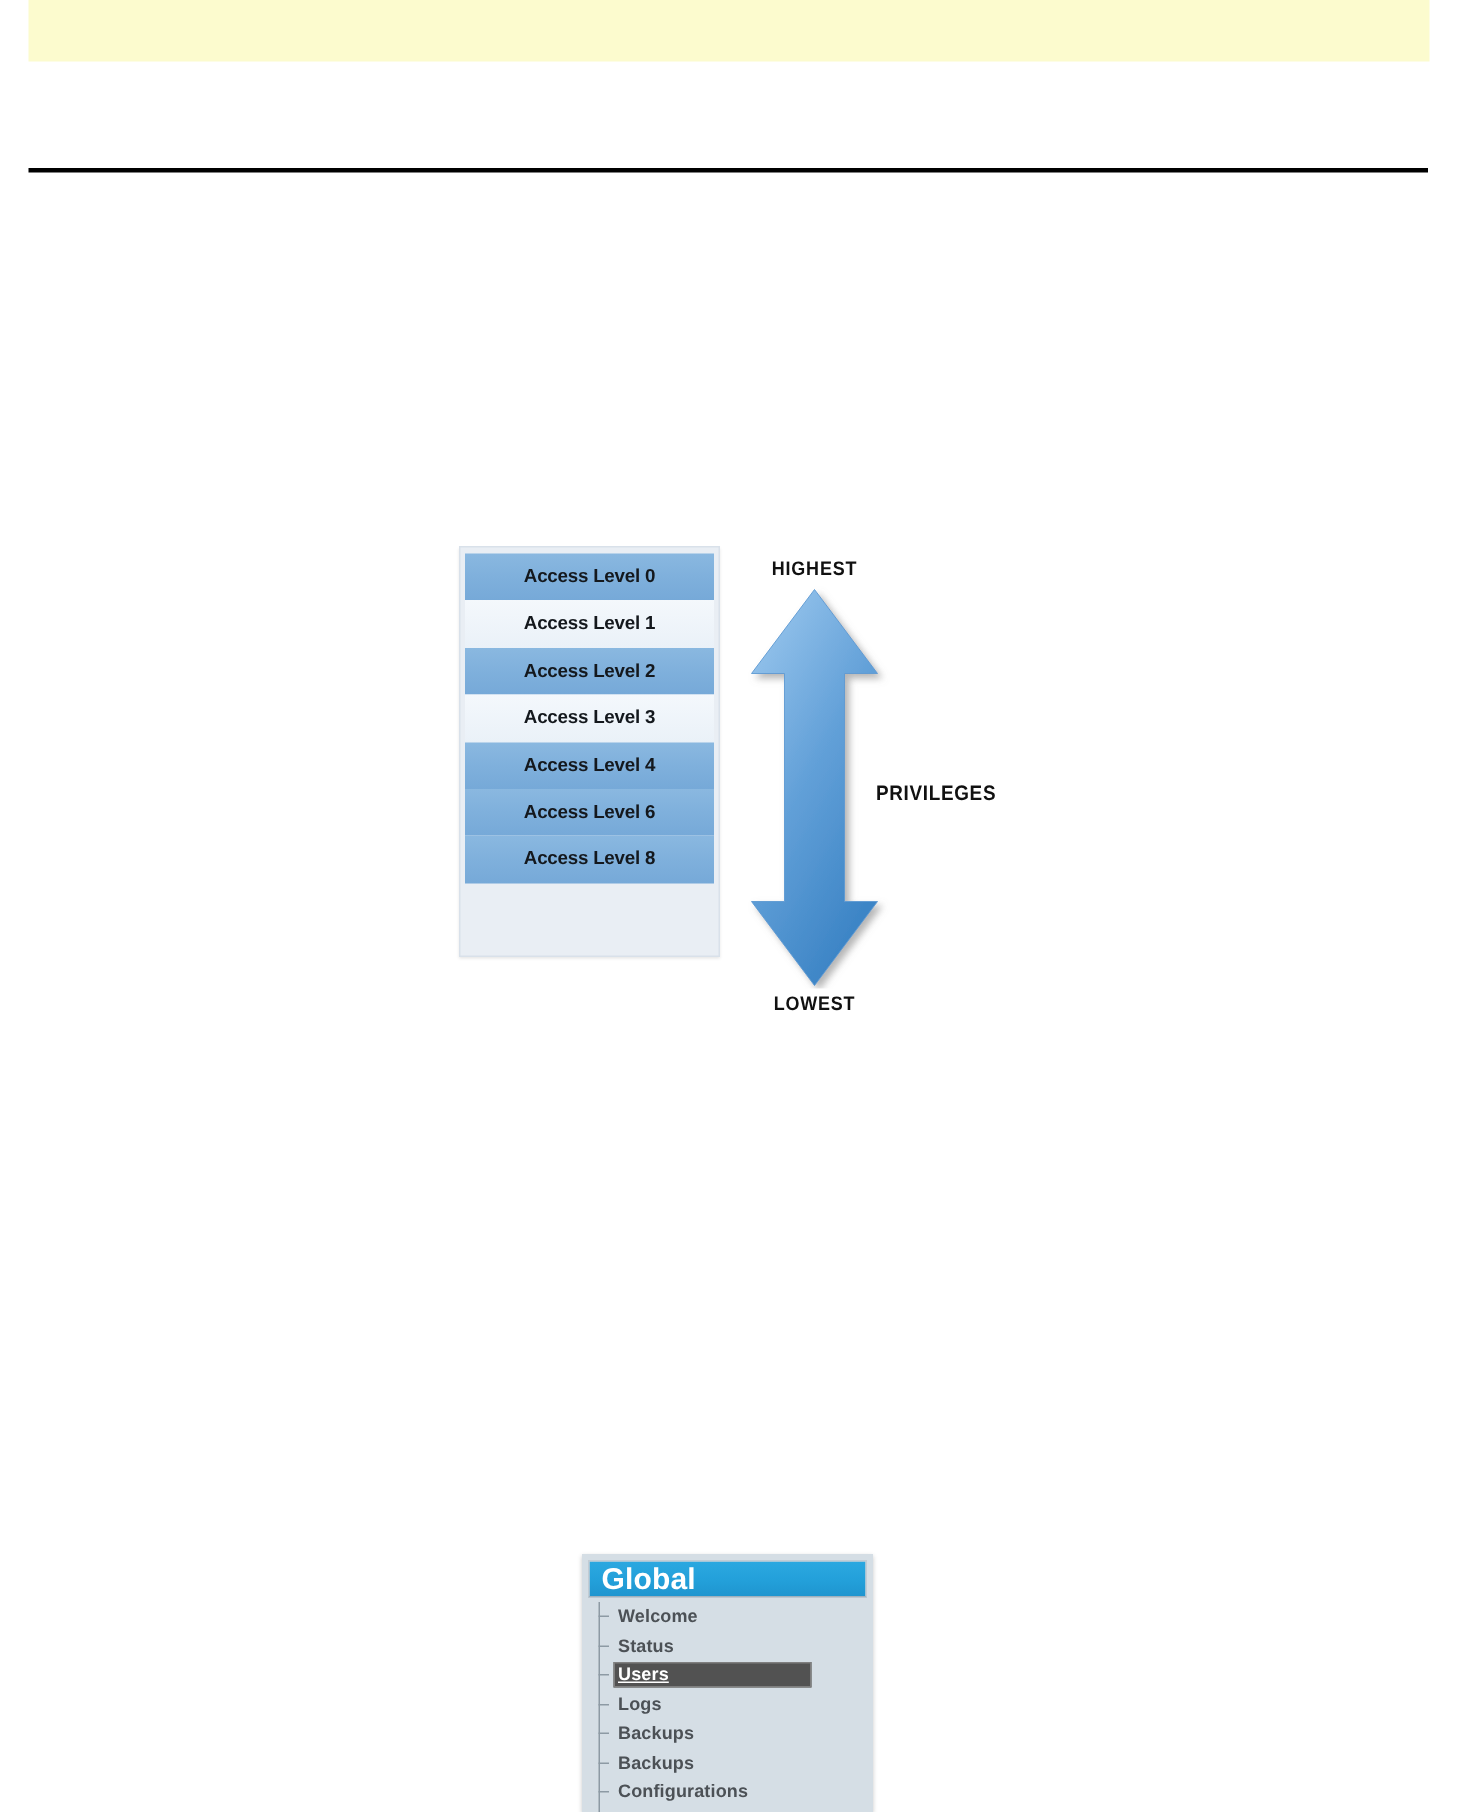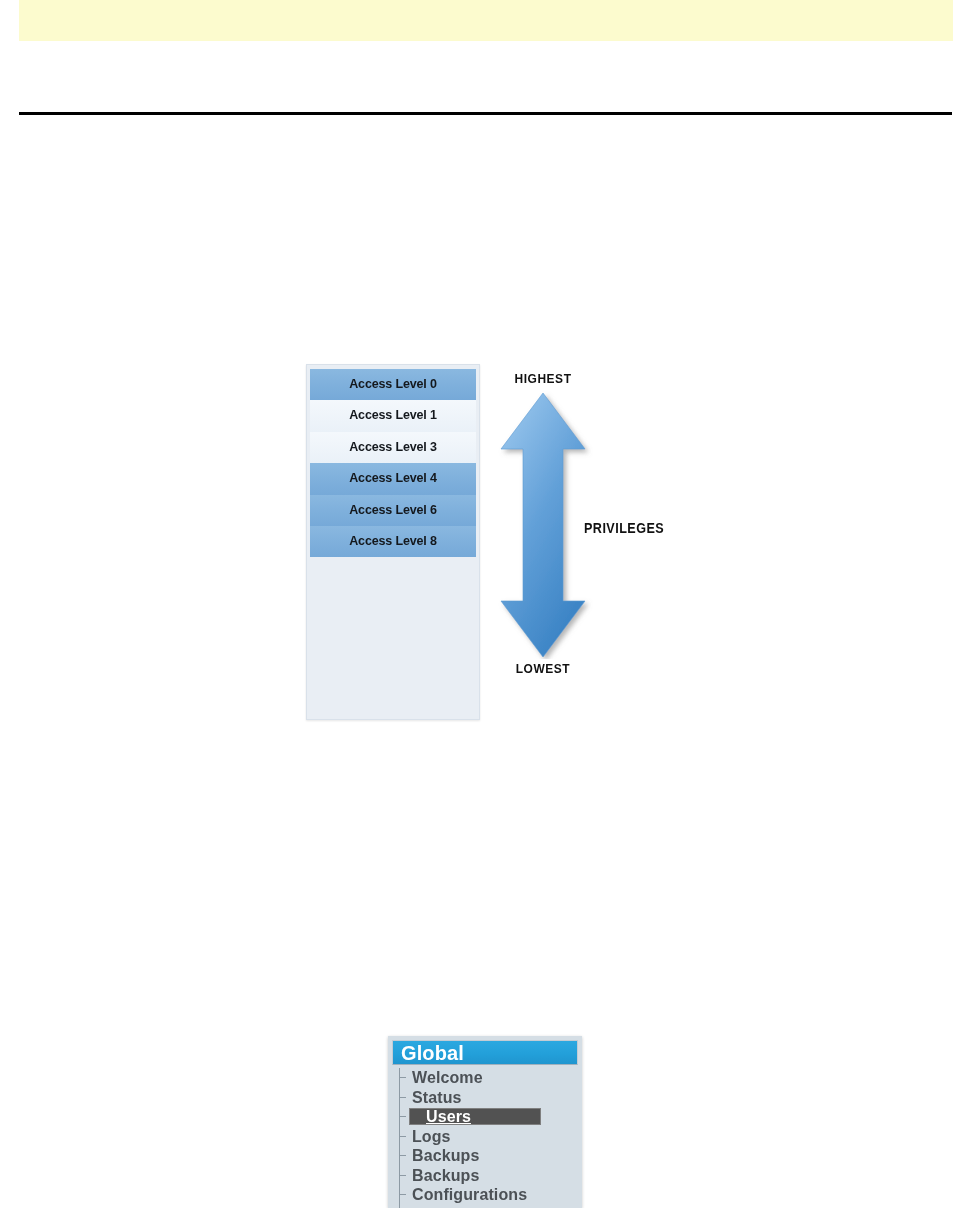--- a/index.html
+++ b/index.html
@@ -42,21 +42,21 @@
     top: 364px;
     width: 360px;
     height: 330px;
   }
 
   #access-table {
     position: absolute;
     left: 0px;
     top: 0px;
     width: 174px;
-    height: 356px;
+    height: 274px;
     background: #e9eef4;
     border: 1px solid #d9e1ea;
     box-sizing: border-box;
     padding: 4px 3px 4px 3px;
     box-shadow: 0 1px 2px rgba(0,0,0,0.10);
   }
   .access-row {
     height: 31.4px;
     line-height: 31.4px;
     text-align: center;
@@ -167,21 +167,21 @@
     top: 0px;
     width: 1px;
     height: 148px;
     background: #8d9aa4;
   }
   .menu-item {
     position: relative;
     height: 19.5px;
     line-height: 19.5px;
     padding-left: 12px;
-    font-size: 16px;
+    font-size: 12px;
     font-weight: bold;
     color: #4c5156;
     letter-spacing: 0.1px;
     font-family: "Liberation Sans", sans-serif;
     white-space: nowrap;
   }
   .menu-item .tree-dash {
     position: absolute;
     left: 1px;
     top: 9px;
@@ -203,36 +203,37 @@
     width: 132px;
     height: 17px;
     background: #525252;
     border: 1px solid #7f7f7f;
     box-sizing: border-box;
   }
   .menu-item.selected .sel-text {
     position: relative;
     z-index: 2;
     color: #ffffff;
-    padding-left: 16px;
+    padding-left: 2px;
     text-decoration: underline;
   }
 </style>
 </head>
 <body>
 
 <div id="top-banner"></div>
 
 <div id="header-rule"></div>
 
 <div id="access-figure">
 
   <div id="access-table">
     <div class="access-row shade-dark">Access Level 0</div>
     <div class="access-row shade-light">Access Level 1</div>
+    <div class="access-row shade-dark">Access Level 2</div>
     <div class="access-row shade-light">Access Level 3</div>
     <div class="access-row shade-dark">Access Level 4</div>
     <div class="access-row shade-dark">Access Level 6</div>
     <div class="access-row shade-dark">Access Level 8</div>
   </div>
 
   <div id="arrow-column">
     <div id="label-highest">HIGHEST</div>
 
     <svg id="double-arrow" viewBox="0 0 100 268">

